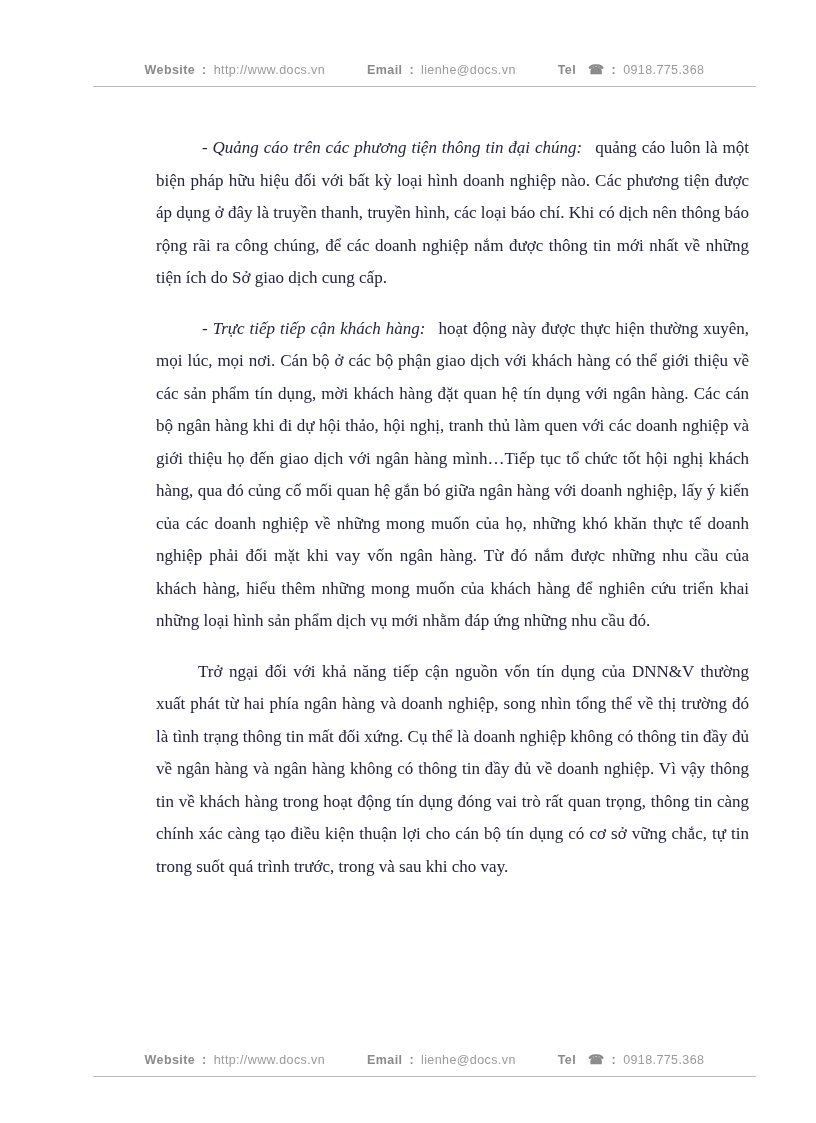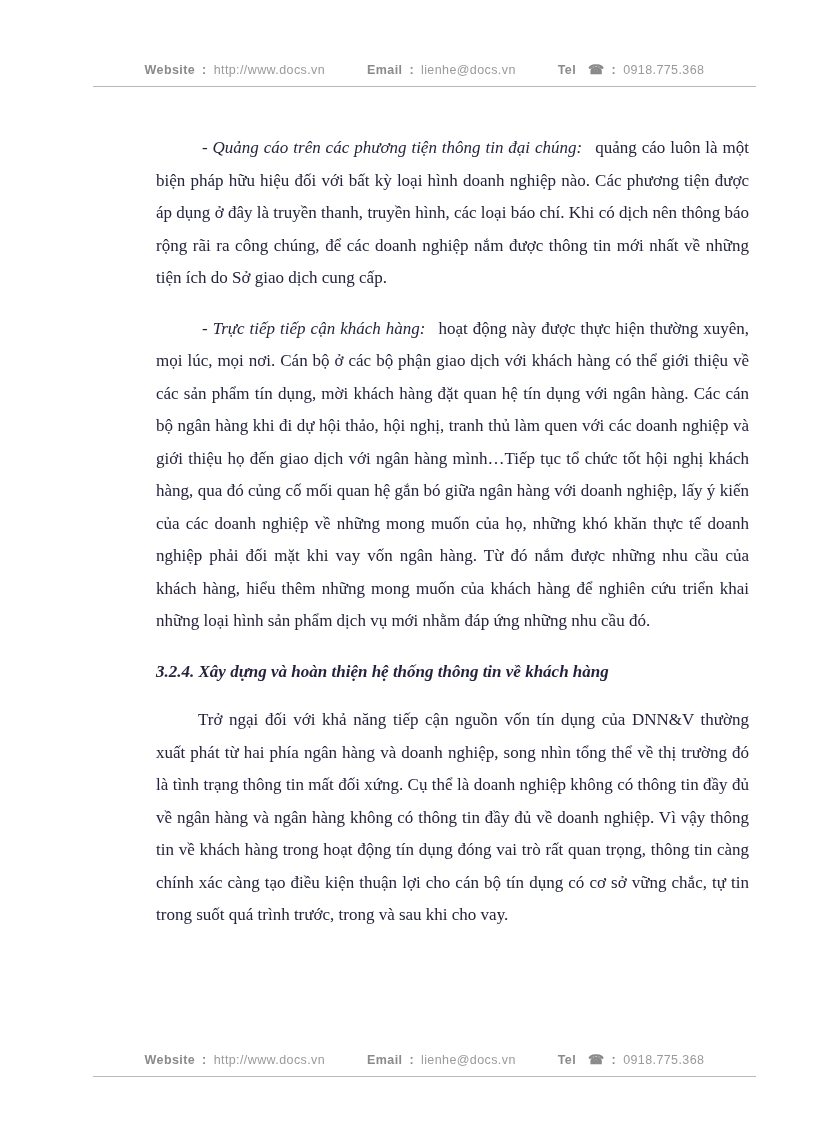--- a/index.html
+++ b/index.html
@@ -69,21 +69,20 @@
   <div class="band header">
     <span class="lbl">Website</span><span class="lbl sep">:</span><span class="val">http://www.docs.vn</span><span class="gap"></span><span class="lbl">Email</span><span class="lbl sep">:</span><span class="val">lienhe@docs.vn</span><span class="gap"></span><span class="lbl">Tel</span> <span class="lbl phone">☎</span><span class="lbl sep">:</span><span class="val">0918.775.368</span>
   </div>
 
   <div class="content">
 
     <p class="para"><span class="lead-italic">- Quảng cáo trên các phương tiện thông tin đại chúng:</span><span> quảng cáo luôn là một biện pháp hữu hiệu đối với bất kỳ loại hình doanh nghiệp nào. Các phương tiện được áp dụng ở đây là truyền thanh, truyền hình, các loại báo chí. Khi có dịch nên thông báo rộng rãi ra công chúng, để các doanh nghiệp nắm được thông tin mới nhất về những tiện ích do Sở giao dịch cung cấp.</span></p>
 
     <p class="para"><span class="lead-italic">- Trực tiếp tiếp cận khách hàng:</span><span> hoạt động này được thực hiện thường xuyên, mọi lúc, mọi nơi. Cán bộ ở các bộ phận giao dịch với khách hàng có thể giới thiệu về các sản phẩm tín dụng, mời khách hàng đặt quan hệ tín dụng với ngân hàng. Các cán bộ ngân hàng khi đi dự hội thảo, hội nghị, tranh thủ làm quen với các doanh nghiệp và giới thiệu họ đến giao dịch với ngân hàng mình…Tiếp tục tổ chức tốt hội nghị khách hàng, qua đó củng cố mối quan hệ gắn bó giữa ngân hàng với doanh nghiệp, lấy ý kiến của các doanh nghiệp về những mong muốn của họ, những khó khăn thực tế doanh nghiệp phải đối mặt khi vay vốn ngân hàng. Từ đó nắm được những nhu cầu của khách hàng, hiểu thêm những mong muốn của khách hàng để nghiên cứu triển khai những loại hình sản phẩm dịch vụ mới nhằm đáp ứng những nhu cầu đó.</span></p>
 
-    <h3 class="section-heading">3.2.4. Xây dựng và hoàn thiện hệ thống thông tin về khách hàng</h3>
 
     <p class="para">Trở ngại đối với khả năng tiếp cận nguồn vốn tín dụng của DNN&amp;V thường xuất phát từ hai phía ngân hàng và doanh nghiệp, song nhìn tổng thể về thị trường đó là tình trạng thông tin mất đối xứng. Cụ thể là doanh nghiệp không có thông tin đầy đủ về ngân hàng và ngân hàng không có thông tin đầy đủ về doanh nghiệp. Vì vậy thông tin về khách hàng trong hoạt động tín dụng đóng vai trò rất quan trọng, thông tin càng chính xác càng tạo điều kiện thuận lợi cho cán bộ tín dụng có cơ sở vững chắc, tự tin trong suốt quá trình trước, trong và sau khi cho vay.</p>
 
   </div>
 
   <div class="band footer">
     <span class="lbl">Website</span><span class="lbl sep">:</span><span class="val">http://www.docs.vn</span><span class="gap"></span><span class="lbl">Email</span><span class="lbl sep">:</span><span class="val">lienhe@docs.vn</span><span class="gap"></span><span class="lbl">Tel</span> <span class="lbl phone">☎</span><span class="lbl sep">:</span><span class="val">0918.775.368</span>
   </div>
 
 </div>

